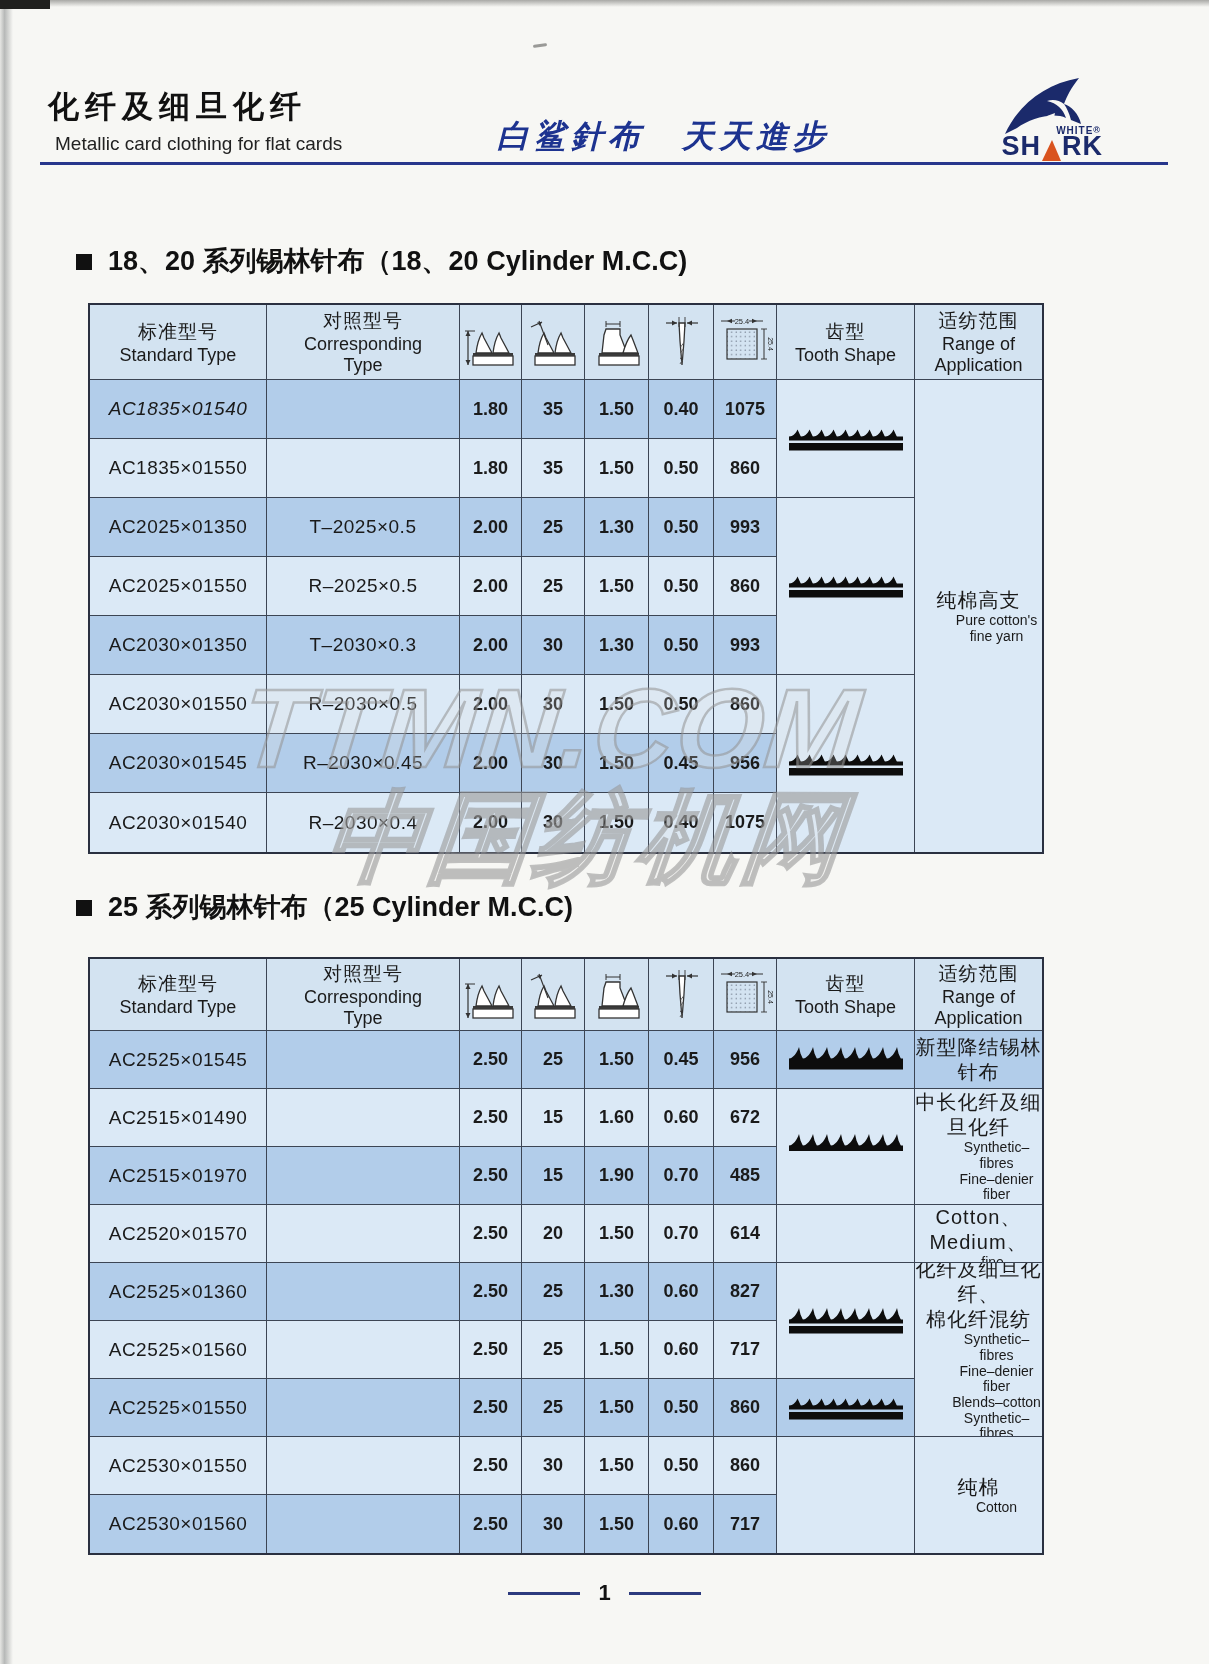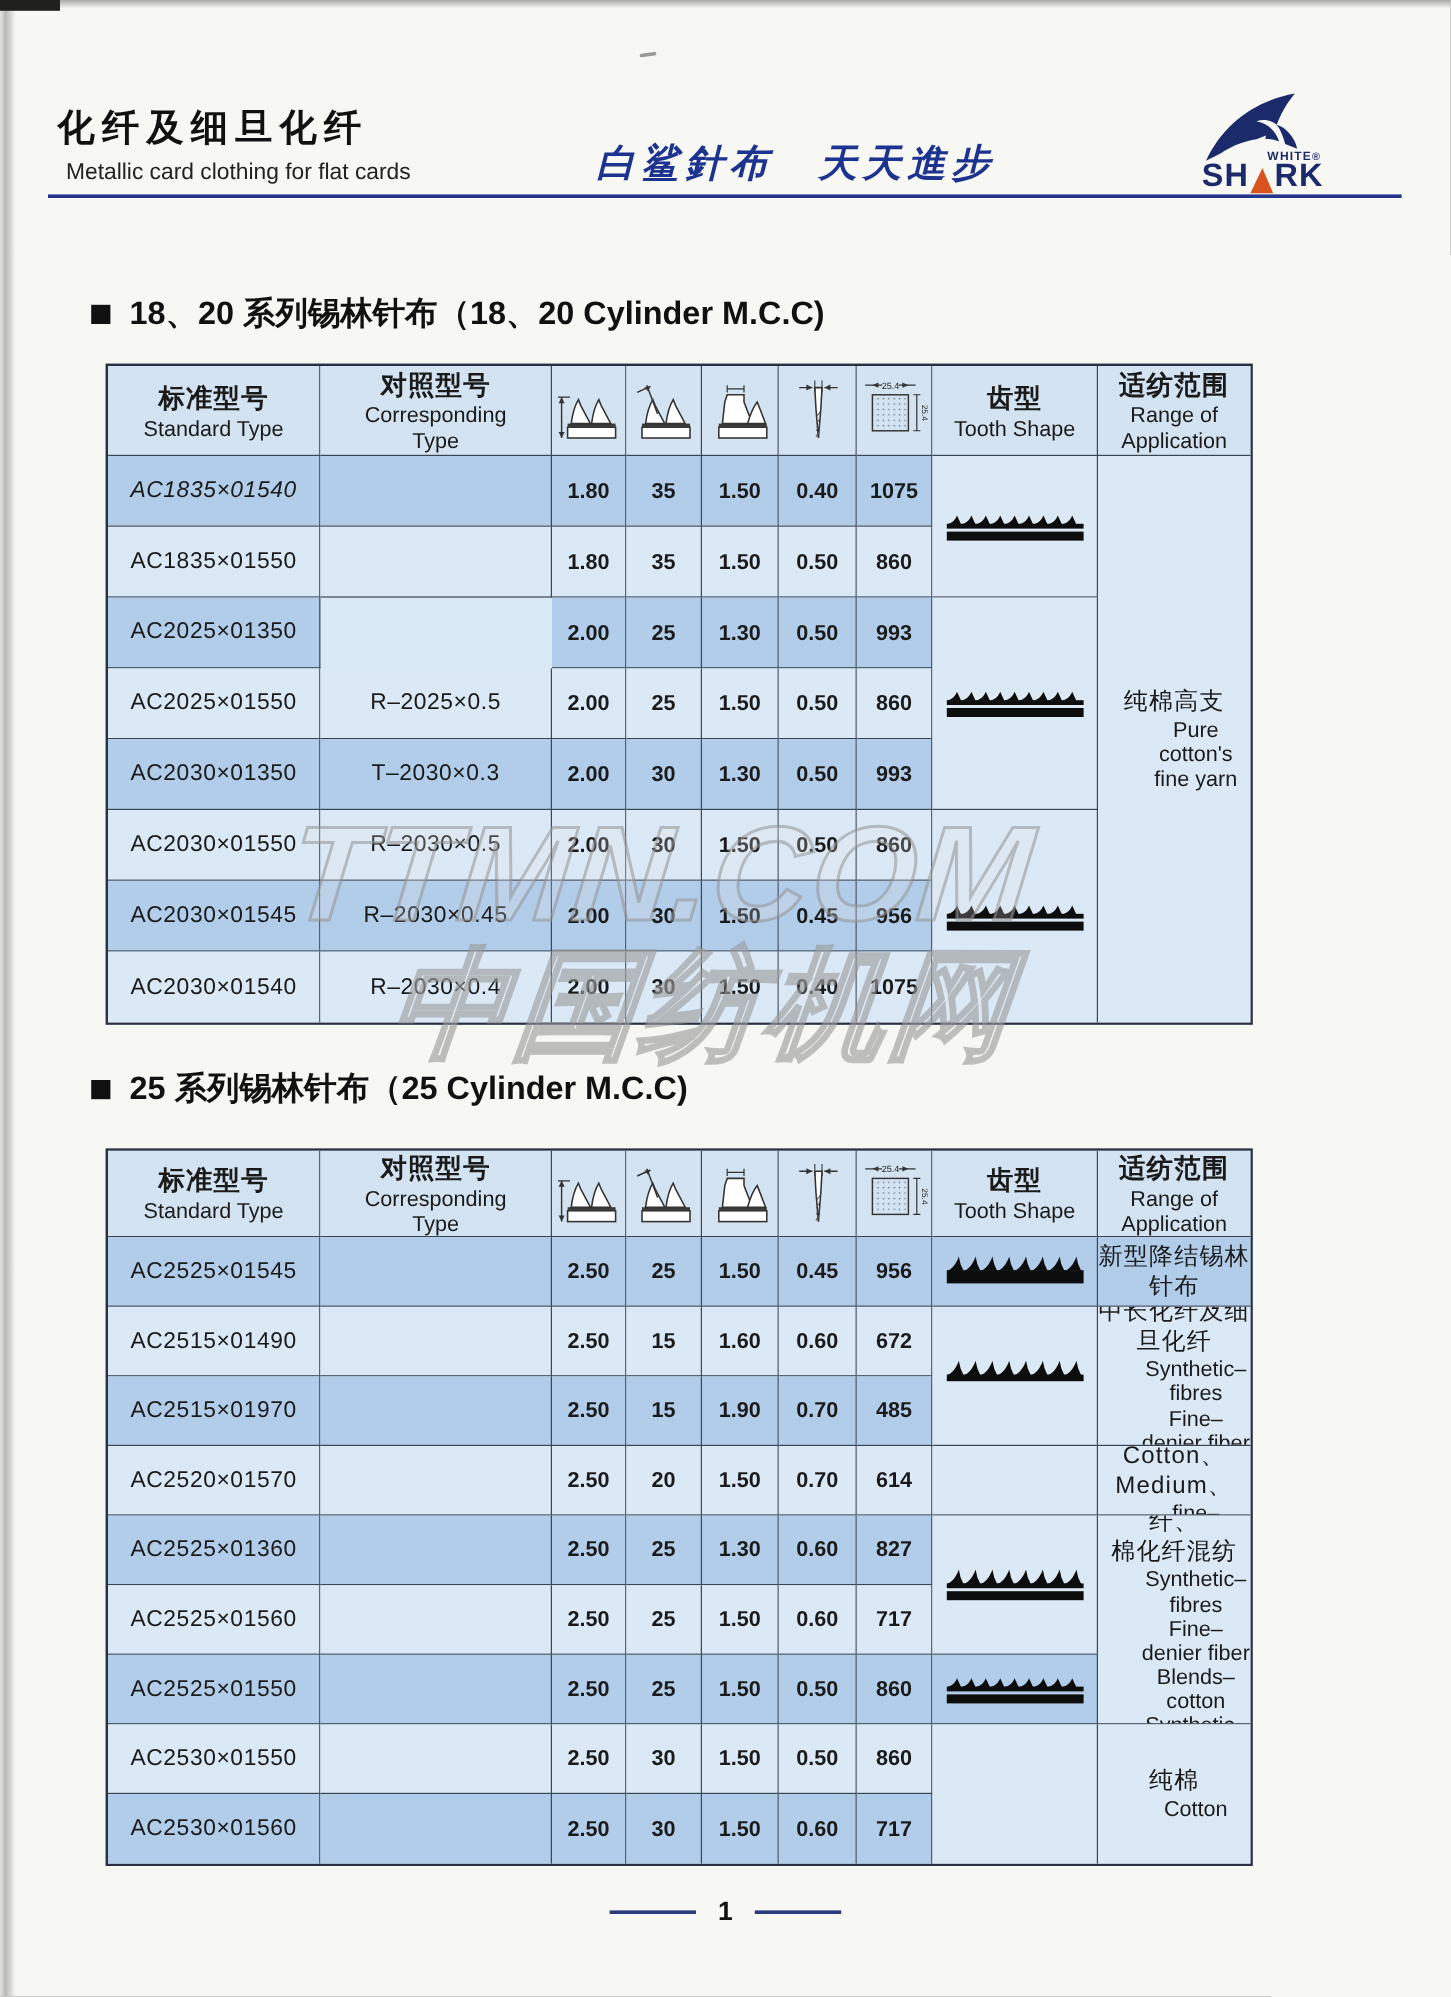--- a/index.html
+++ b/index.html
@@ -37,26 +37,26 @@
   #table0{top:303px;}
   #table1{top:957px;}
   .spec-grid{display:grid;}
   .cell{border-right:1px solid #3c4554;border-bottom:1px solid #3c4554;display:flex;
         flex-direction:column;align-items:center;justify-content:center;text-align:center;overflow:hidden;}
   .cell.last-col{border-right:none;}
   .cell.last-row{border-bottom:none;}
   .bg-head{background:#d3e3f1;}
   .bg-dark{background:#b2cdea;}
   .bg-light{background:#dbe9f6;}
-  .hzh{font-size:22px;font-weight:bold;letter-spacing:1px;}
+  .hzh{font-size:19px;font-weight:normal;letter-spacing:1px;}
   .hen{font-size:18px;line-height:1.15;}
   .cell-text{font-size:19px;letter-spacing:0.5px;}
   .val-text{font-size:18px;font-weight:bold;}
   .app-line-zh{font-size:20px;line-height:1.25;letter-spacing:1px;}
-  .app-line-en{font-size:18px;line-height:1.12;margin-left:36px;}
+  .app-line-en{font-size:14px;line-height:1.12;margin-left:36px;}
   .saw-wrap{line-height:0;}
   
   .watermark{position:absolute;font-weight:bold;font-style:italic;white-space:nowrap;pointer-events:none;z-index:40;
              color:rgba(228,228,228,0.22);-webkit-text-stroke:2.5px rgba(145,145,145,0.55);}
   #wm1{left:242px;top:664px;font-size:112px;letter-spacing:2px;transform:skewX(-6deg);}
   #wm2{left:326px;top:772px;font-size:100px;letter-spacing:4px;transform:skewX(-6deg);}
   
   .footer{position:absolute;left:0;right:0;top:1580px;display:flex;align-items:center;justify-content:center;gap:18px;}
   .footer .dash{width:72px;height:3px;background:#2c3a7e;}
   .footer .pagenum{font-size:22px;font-weight:bold;color:#111;}
@@ -219,20 +219,23 @@
         </div>
         <div class="cell bg-light" style="grid-area: 3 / 6 / 4;">
           <div class="val-text">0.50</div>
         </div>
         <div class="cell bg-light" style="grid-area: 3 / 7 / 4;">
           <div class="val-text">860</div>
         </div>
         <div class="cell bg-dark" style="grid-area: 4 / 1 / 5;">
           <div class="cell-text">AC2025×01350</div>
         </div>
+        <div class="cell bg-dark" style="grid-area: 4 / 2 / 5;">
+          <div class="cell-text">T–2025×0.5</div>
+        </div>
         <div class="cell bg-dark" style="grid-area: 4 / 3 / 5;">
           <div class="val-text">2.00</div>
         </div>
         <div class="cell bg-dark" style="grid-area: 4 / 4 / 5;">
           <div class="val-text">25</div>
         </div>
         <div class="cell bg-dark" style="grid-area: 4 / 5 / 5;">
           <div class="val-text">1.30</div>
         </div>
         <div class="cell bg-dark" style="grid-area: 4 / 6 / 5;">

